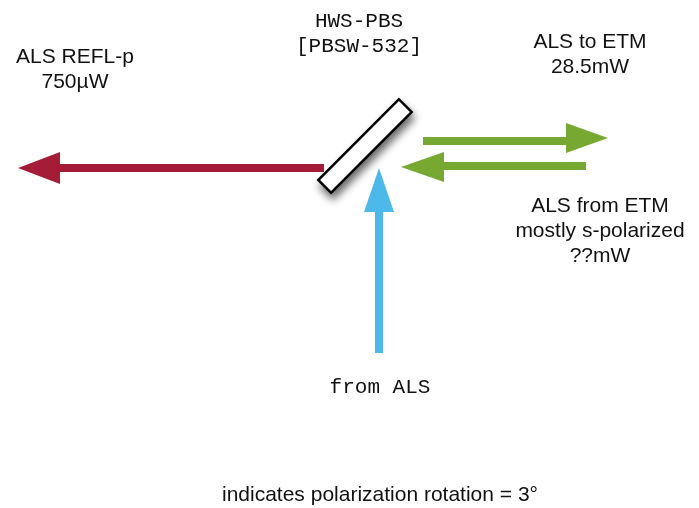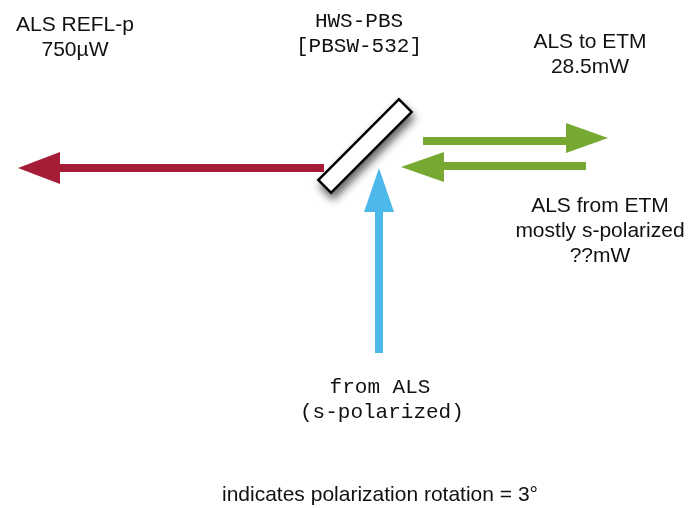--- a/index.html
+++ b/index.html
@@ -45,21 +45,21 @@
   <g id="arrow-from-als" fill="#4db8ea">
     <rect x="375" y="205" width="8" height="148"></rect>
     <polygon points="379,168 364,212 394,212"></polygon>
   </g>
 
   <g filter="url(#shadow)">
     <rect x="-57" y="-9" width="114" height="18" fill="#ffffff" stroke="#000" stroke-width="2.5" transform="translate(365,146) rotate(-45)"></rect>
   </g>
 </svg>
 
-<div class="lbl" style="left:0; top:11px; width:150px;">
+<div class="lbl" style="left:0; top:43px; width:150px;">
   <span>ALS REFL-p</span>
   <span>750µW</span>
 </div>
 
 <div class="lbl" style="left:284px; top:9px; width:150px;font-family:Liberation Mono, monospace;">
   <span>HWS-PBS</span>
   <span>[PBSW-532]</span>
 </div>
 
 <div class="lbl" style="left:510px; top:28px; width:160px;">
@@ -68,16 +68,15 @@
 </div>
 
 <div class="lbl" style="left:495px; top:192px; width:210px;">
   <span>ALS from ETM</span>
   <span>mostly s-polarized</span>
   <span>??mW</span>
 </div>
 
 <div class="lbl" style="left:300px; top:375px; width:160px;font-family:Liberation Mono, monospace;">
   <span>from ALS</span>
-  <span>(s-polarized)</span>
 </div>
 
 <div class="lbl" style="left:170px; top:481px; width:420px;">indicates polarization rotation = 3°</div>
 
 </body></html>

